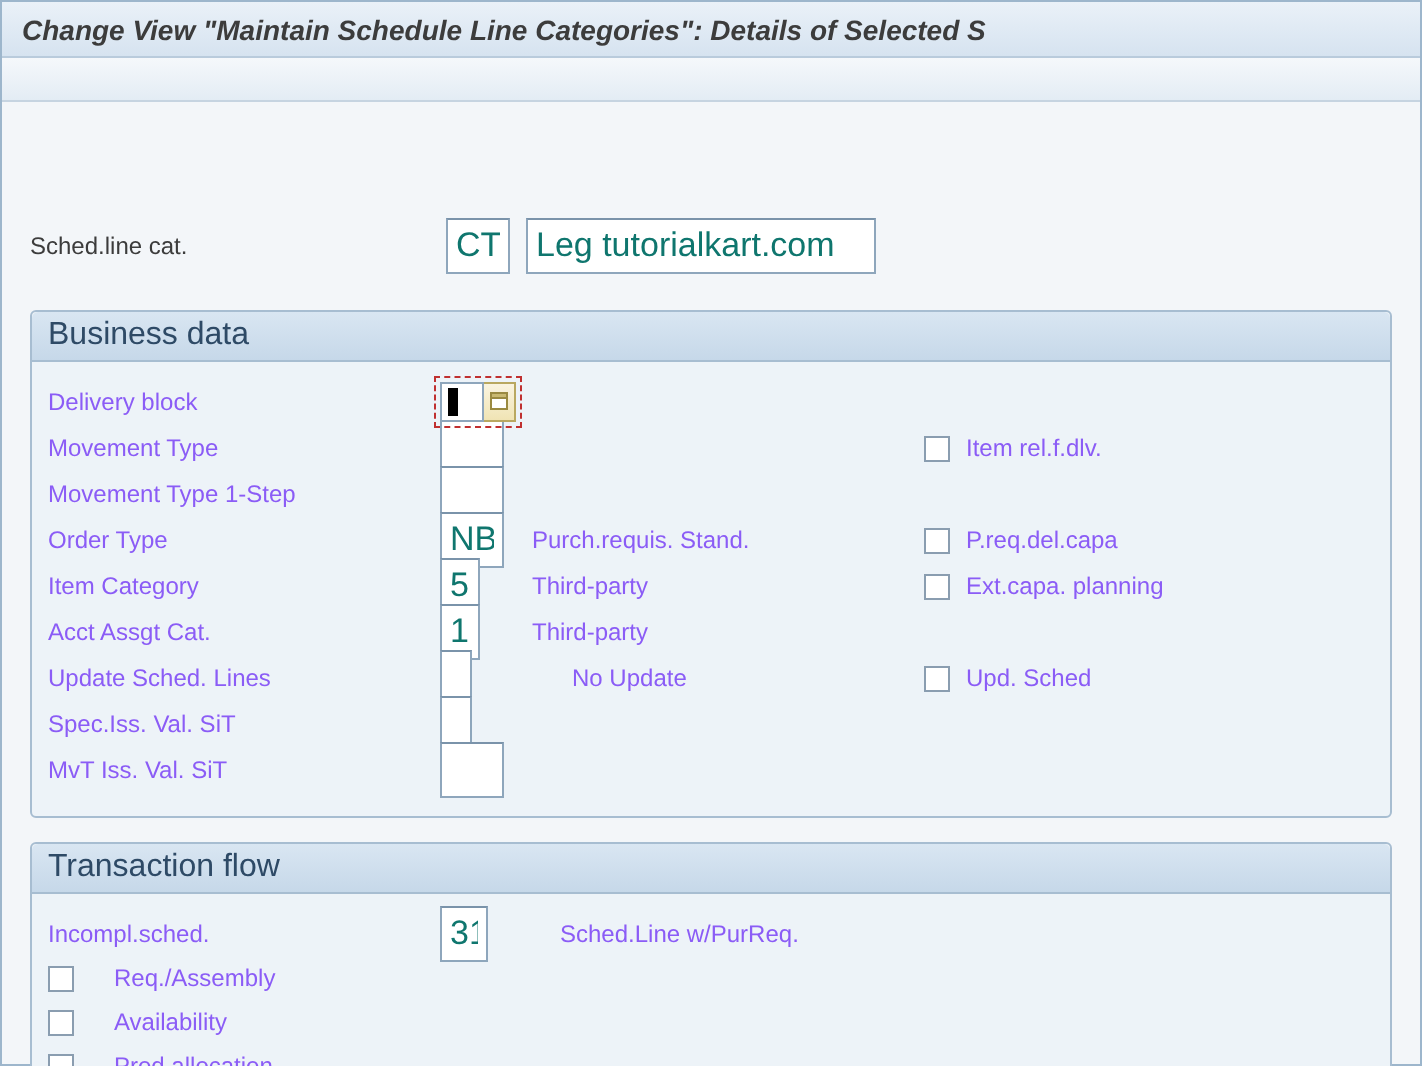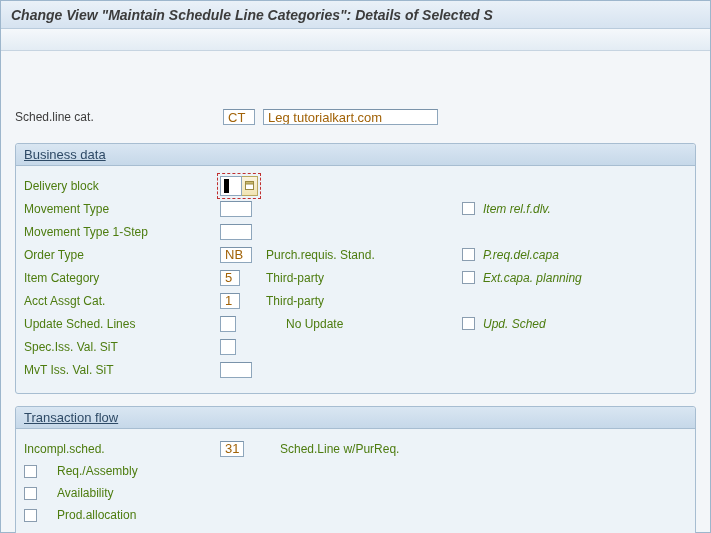--- a/index.html
+++ b/index.html
@@ -46,59 +46,58 @@
   }
   .label {
     color: #3c3c3c;
     min-width: 120px;
   }
   .header-row .label { min-width: 200px; }
   .inp {
     background: #fff;
     border: 1px solid #8ea6bc;
     border-top-color: #7a93aa;
-    height: 16px;
+    height: 28px;
     padding: 0 4px;
     font-family: inherit;
-    font-size: 13px;
-    color: #a16207;
+    font-size: 17px;
+    color: #0f766e;
   }
   .inp.small { width: 32px; text-align: left; }
   .inp.xsmall { width: 20px; text-align: left; }
   .inp.med { width: 175px; }
   .inp.tiny { width: 24px; }
 
   .group {
     border: 1px solid #a7bdd1;
     border-radius: 3px;
     margin-bottom: 12px;
     background: #edf3f8;
   }
   .group-title {
     background: linear-gradient(#d9e6f2, #c6d8e9);
     border-bottom: 1px solid #a7bdd1;
     border-radius: 3px 3px 0 0;
     padding: 3px 8px;
-    font-size: 13px;
+    font-size: 16px;
     color: #2e4a66;
-    text-decoration: underline;
   }
   .group-body {
     padding: 8px 8px 12px 8px;
   }
   .row {
     display: flex;
     align-items: center;
     height: 23px;
     gap: 6px;
   }
   .col1 { width: 190px; }
   .col2 { width: 40px; display: flex; align-items: center; }
   .col3 { width: 190px; }
-  .col4 { display: flex; align-items: flex-start; gap: 4px; font-style: italic; }
+  .col4 { display: flex; align-items: flex-end; gap: 4px; }
   .cb {
     width: 13px; height: 13px;
     background: #fff;
     border: 1px solid #8a9db0;
     display: inline-block;
     margin-right: 4px;
   }
   .f4-wrap {
     position: relative;
     display: inline-flex;
@@ -127,21 +126,21 @@
     width: 5px; height: 14px;
     background: #000;
   }
   .f4-input {
     position: relative;
     background: #fff;
     border: 1px solid #8ea6bc;
     height: 20px;
     width: 22px;
   }
-  .txt { color: #4d7c0f; }
+  .txt { color: #8b5cf6; }
   .checkbox-row {
     display: flex; align-items: center; gap:16px;
     height: 22px;
   }
 </style>
 </head>
 <body>
 
 <div class="window">
   <div class="titlebar">

